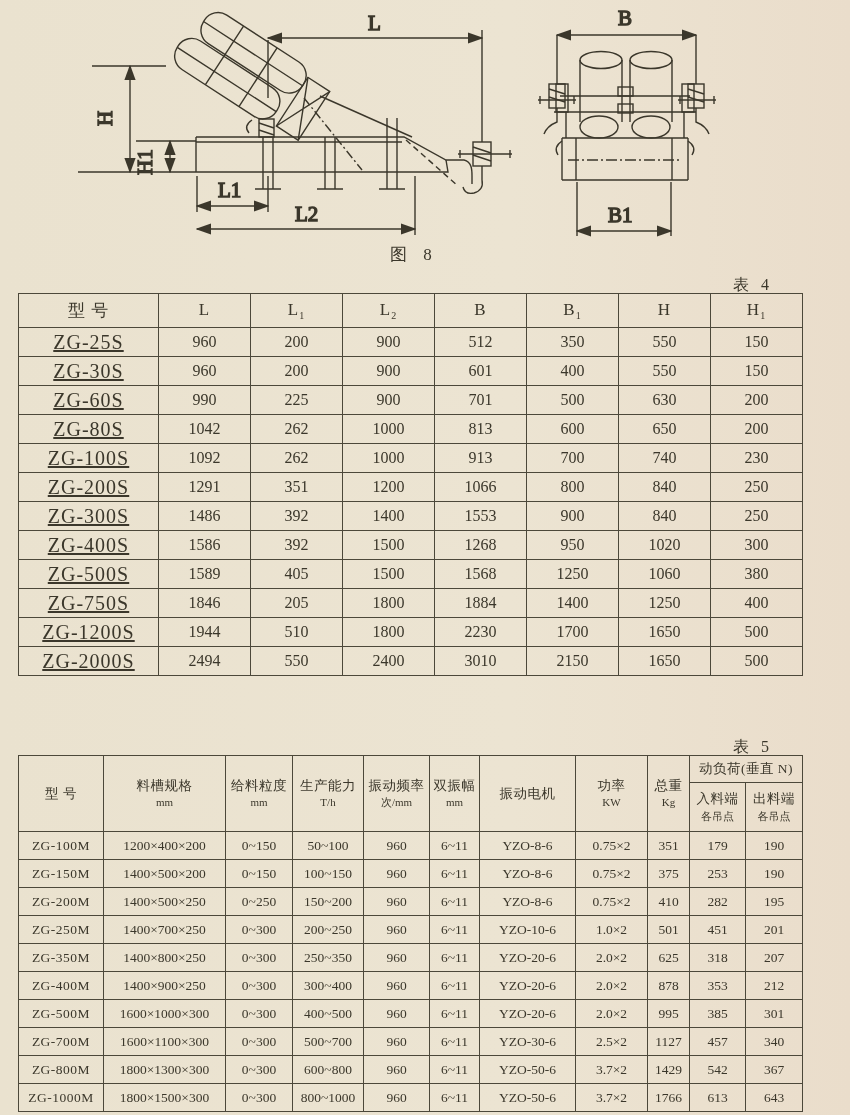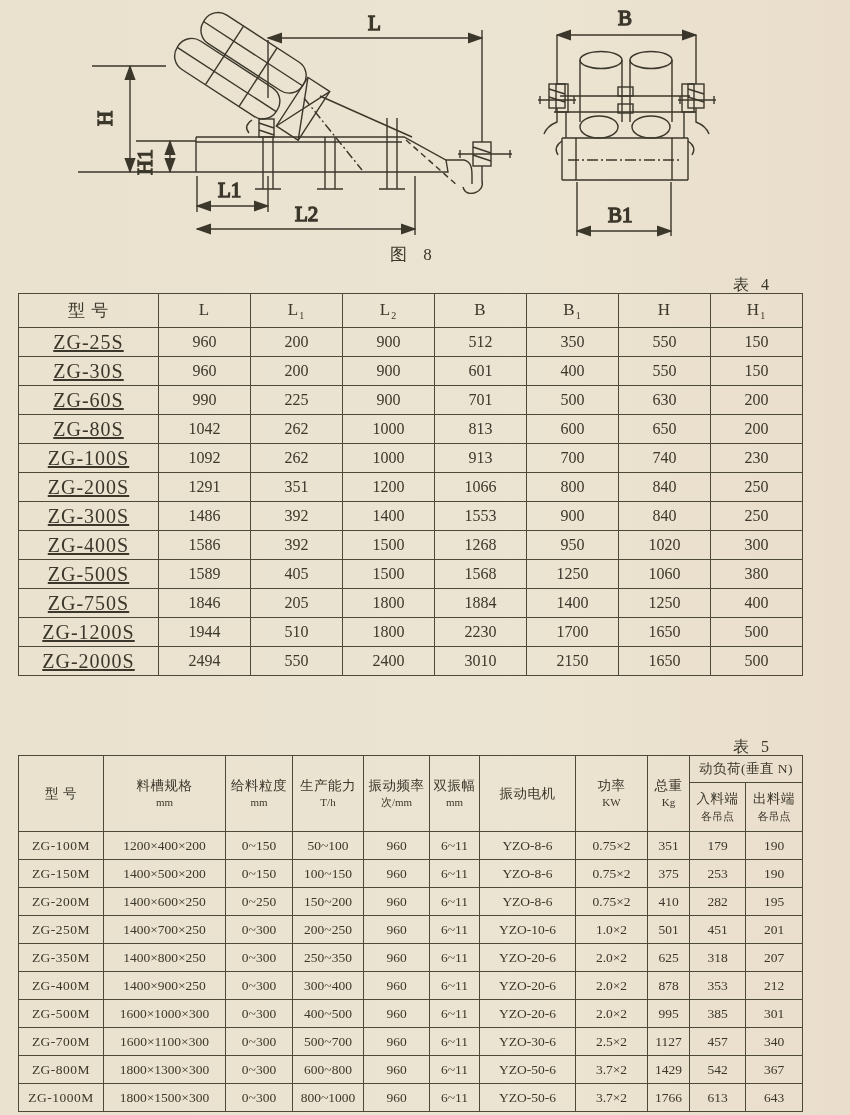--- a/index.html
+++ b/index.html
@@ -350,21 +350,21 @@
           <td>960</td>
           <td>6~11</td>
           <td>YZO-8-6</td>
           <td>0.75×2</td>
           <td>375</td>
           <td>253</td>
           <td>190</td>
         </tr>
         <tr>
           <td>ZG-200M</td>
-          <td>1400×600×250</td>
+          <td>1400×500×250</td>
           <td>0~250</td>
           <td>150~200</td>
           <td>960</td>
           <td>6~11</td>
           <td>YZO-8-6</td>
           <td>0.75×2</td>
           <td>410</td>
           <td>282</td>
           <td>195</td>
         </tr>

